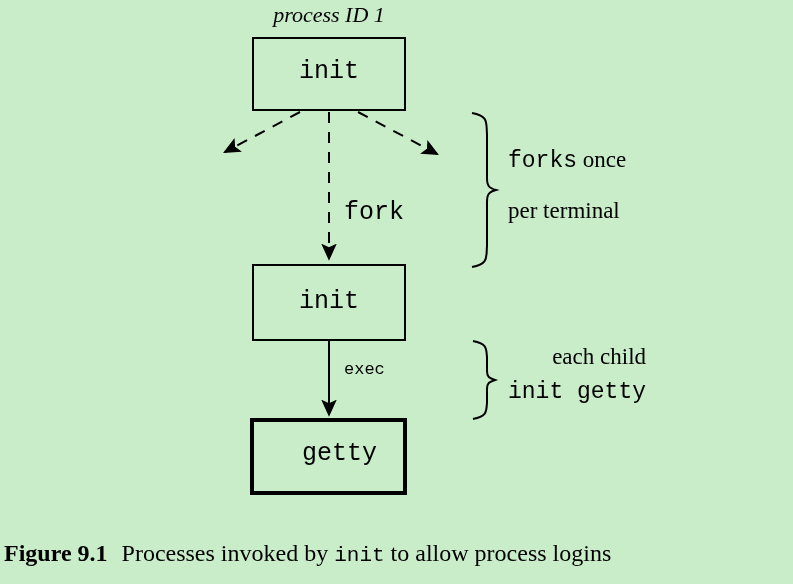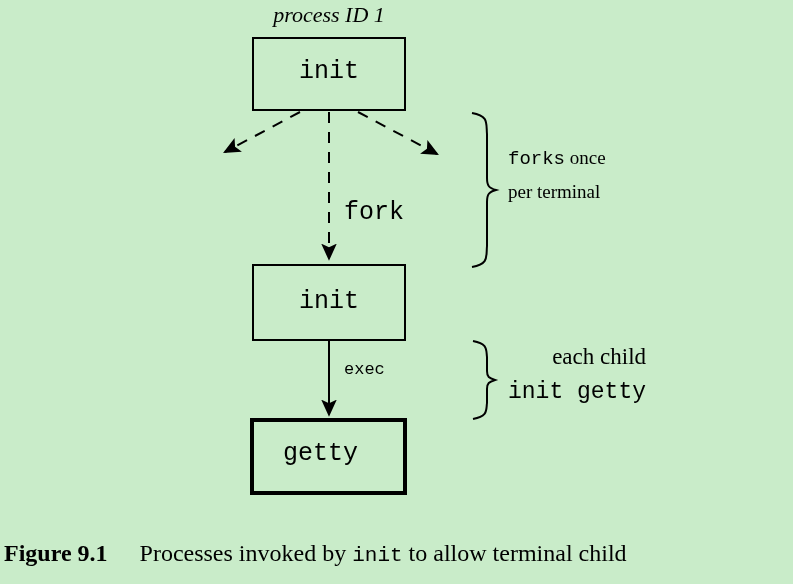--- a/index.html
+++ b/index.html
@@ -58,65 +58,65 @@
     font-size: 25px;
   }
   #box-init-mid-label {
     left: 253px;
     top: 289px;
     width: 152px;
     text-align: center;
     font-size: 25px;
   }
   #box-getty-label {
-    left: 244px;
+    left: 263px;
     top: 441px;
     width: 153px;
     text-align: center;
     font-size: 25px;
   }
   #fork-label {
     left: 344px;
     top: 172px;
     font-size: 25px;
     margin-top: 28px;
   }
   #exec-label {
     left: 344px;
     top: 361px;
     font-size: 17px;
   }
 
   #brace-fork-text {
     left: 508px;
     top: 148px;
-    font-size: 19px;
+    font-size: 23px;
   }
-  #brace-fork-text .line2 { display: block; margin-top: 13px; }
+  #brace-fork-text .line2 { display: block; margin-top: 26px; }
 
   #brace-exec-text {
     left: 508px;
     top: 345px;
     font-size: 23px;
     text-align: right;
   }
   #brace-exec-text .line2 { display: block; margin-top: 13px; }
 
   #figure-caption {
     position: absolute;
     left: 4px;
     top: 540px;
     font-size: 24px;
     color: #000;
     white-space: nowrap;
     line-height: 1.1;
   }
   #figure-caption .cap-num {
     font-weight: bold;
-    margin-right: 32px;
+    margin-right: 14px;
   }
   #figure-caption .cap-mono {
     font-family: "Liberation Mono", "DejaVu Sans Mono", monospace;
     font-size: 21px;
   }
 </style>
 </head>
 <body>
 
 <div id="figure-root">
@@ -178,16 +178,16 @@
     <span class="mono">forks</span><span class="serif"> once</span>
     <span class="serif line2">per terminal</span>
   </div>
 
   <div class="txt" id="brace-exec-text">
     <span class="serif">each child</span>
     <span class="mono line2">init getty</span>
   </div>
 
   <div id="figure-caption">
-    <span class="cap-num serif">Figure 9.1</span><span class="serif">Processes invoked by </span><span class="cap-mono">init</span><span class="serif"> to allow terminal child</span>
+    <span class="cap-num serif">Figure 9.1</span><span class="serif">Processes invoked by </span><span class="cap-mono">init</span><span class="serif"> to allow process logins</span>
   </div>
 
 </div>
 
 </body></html>

